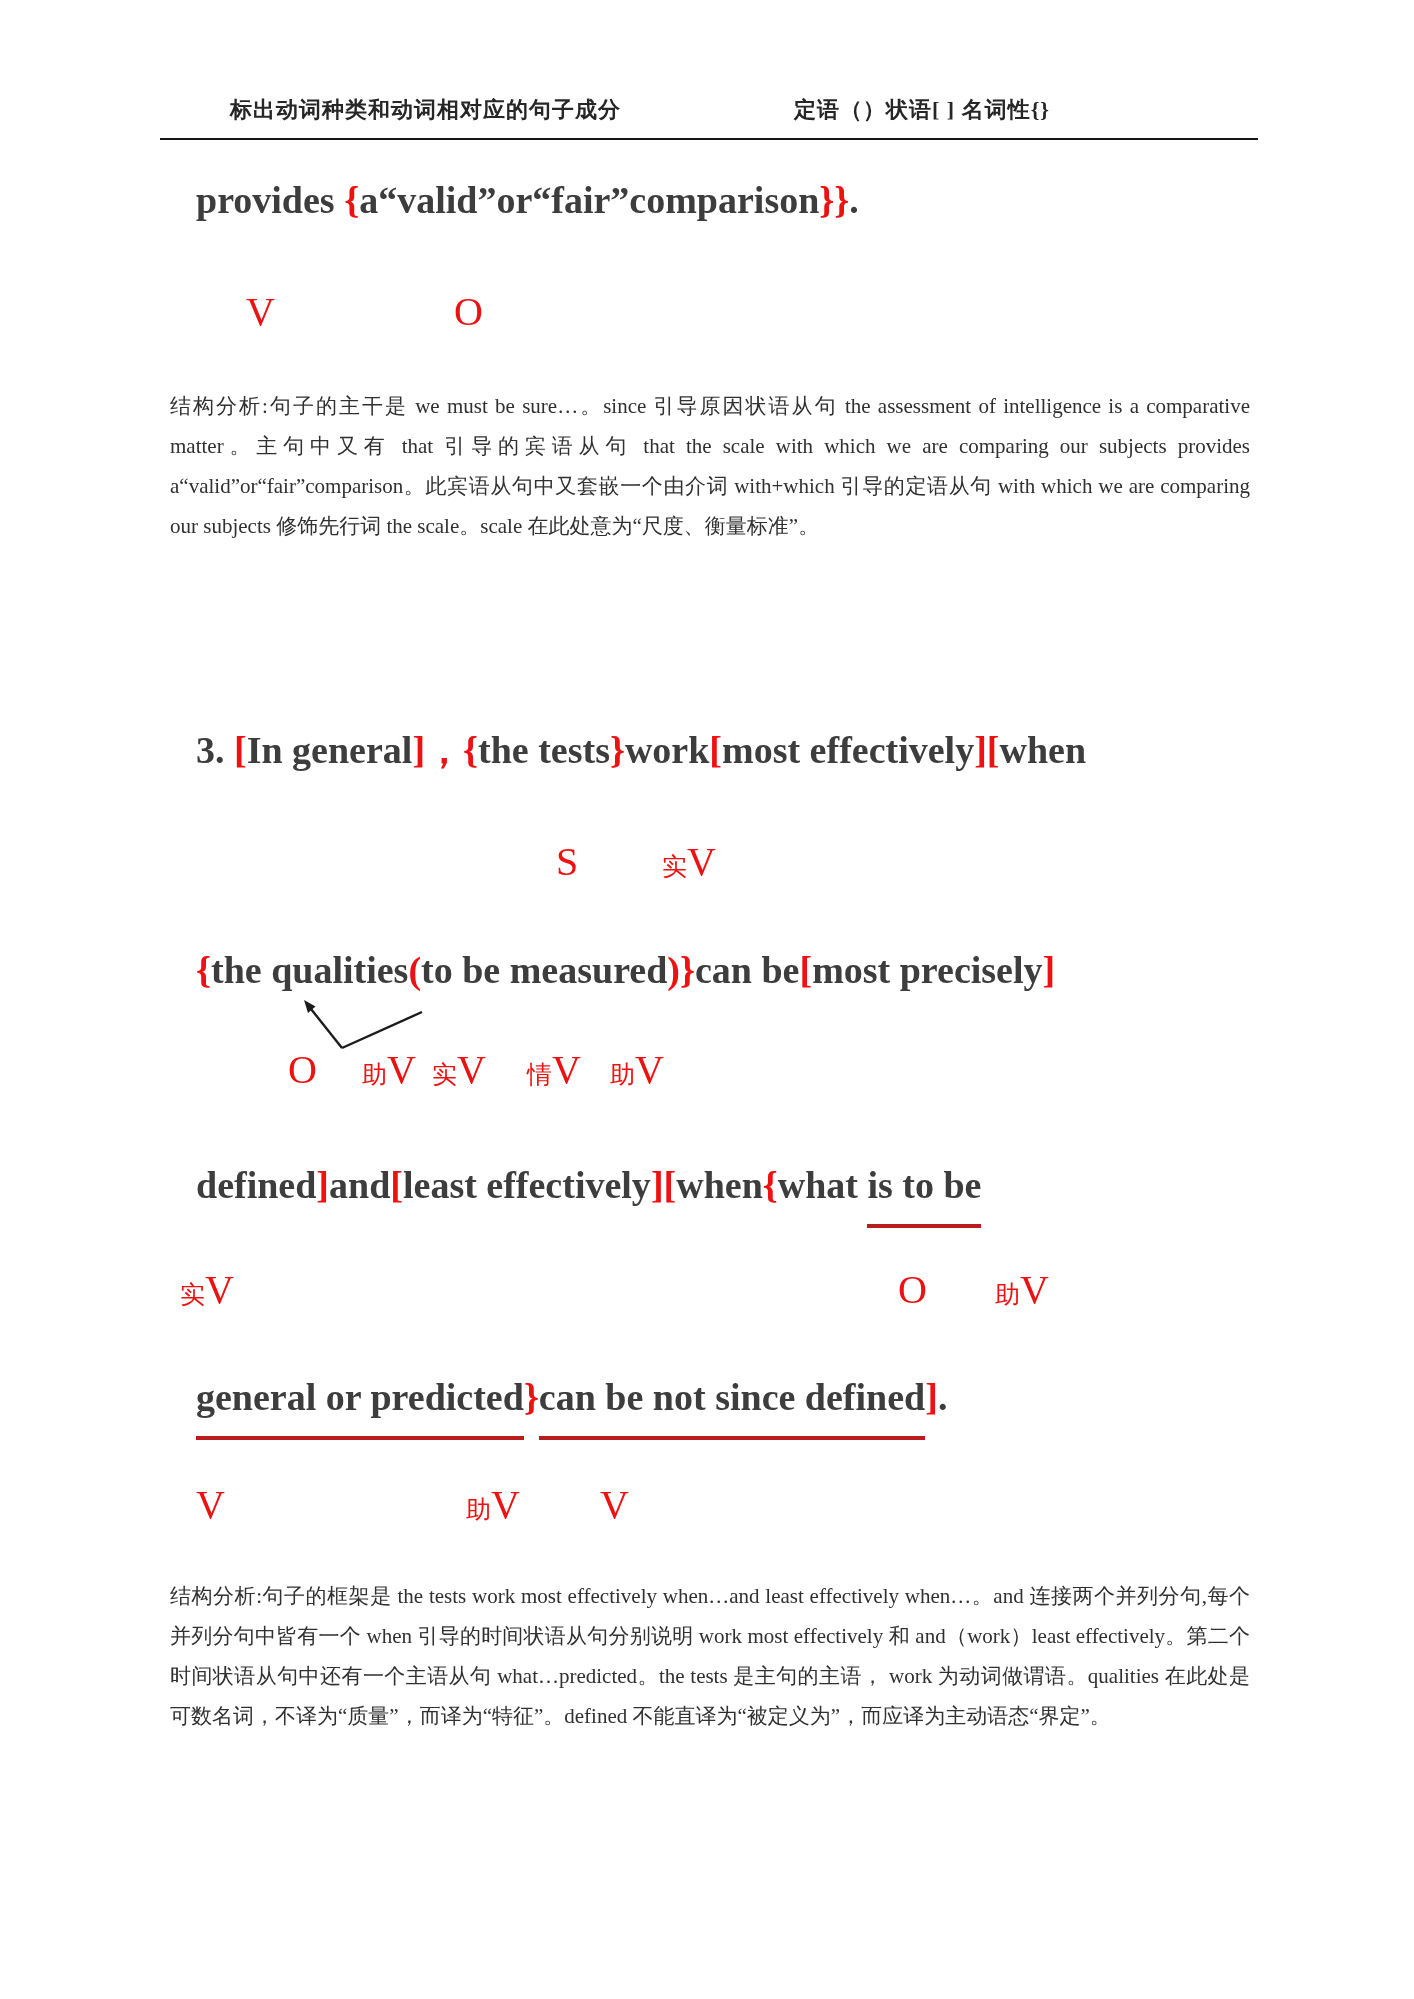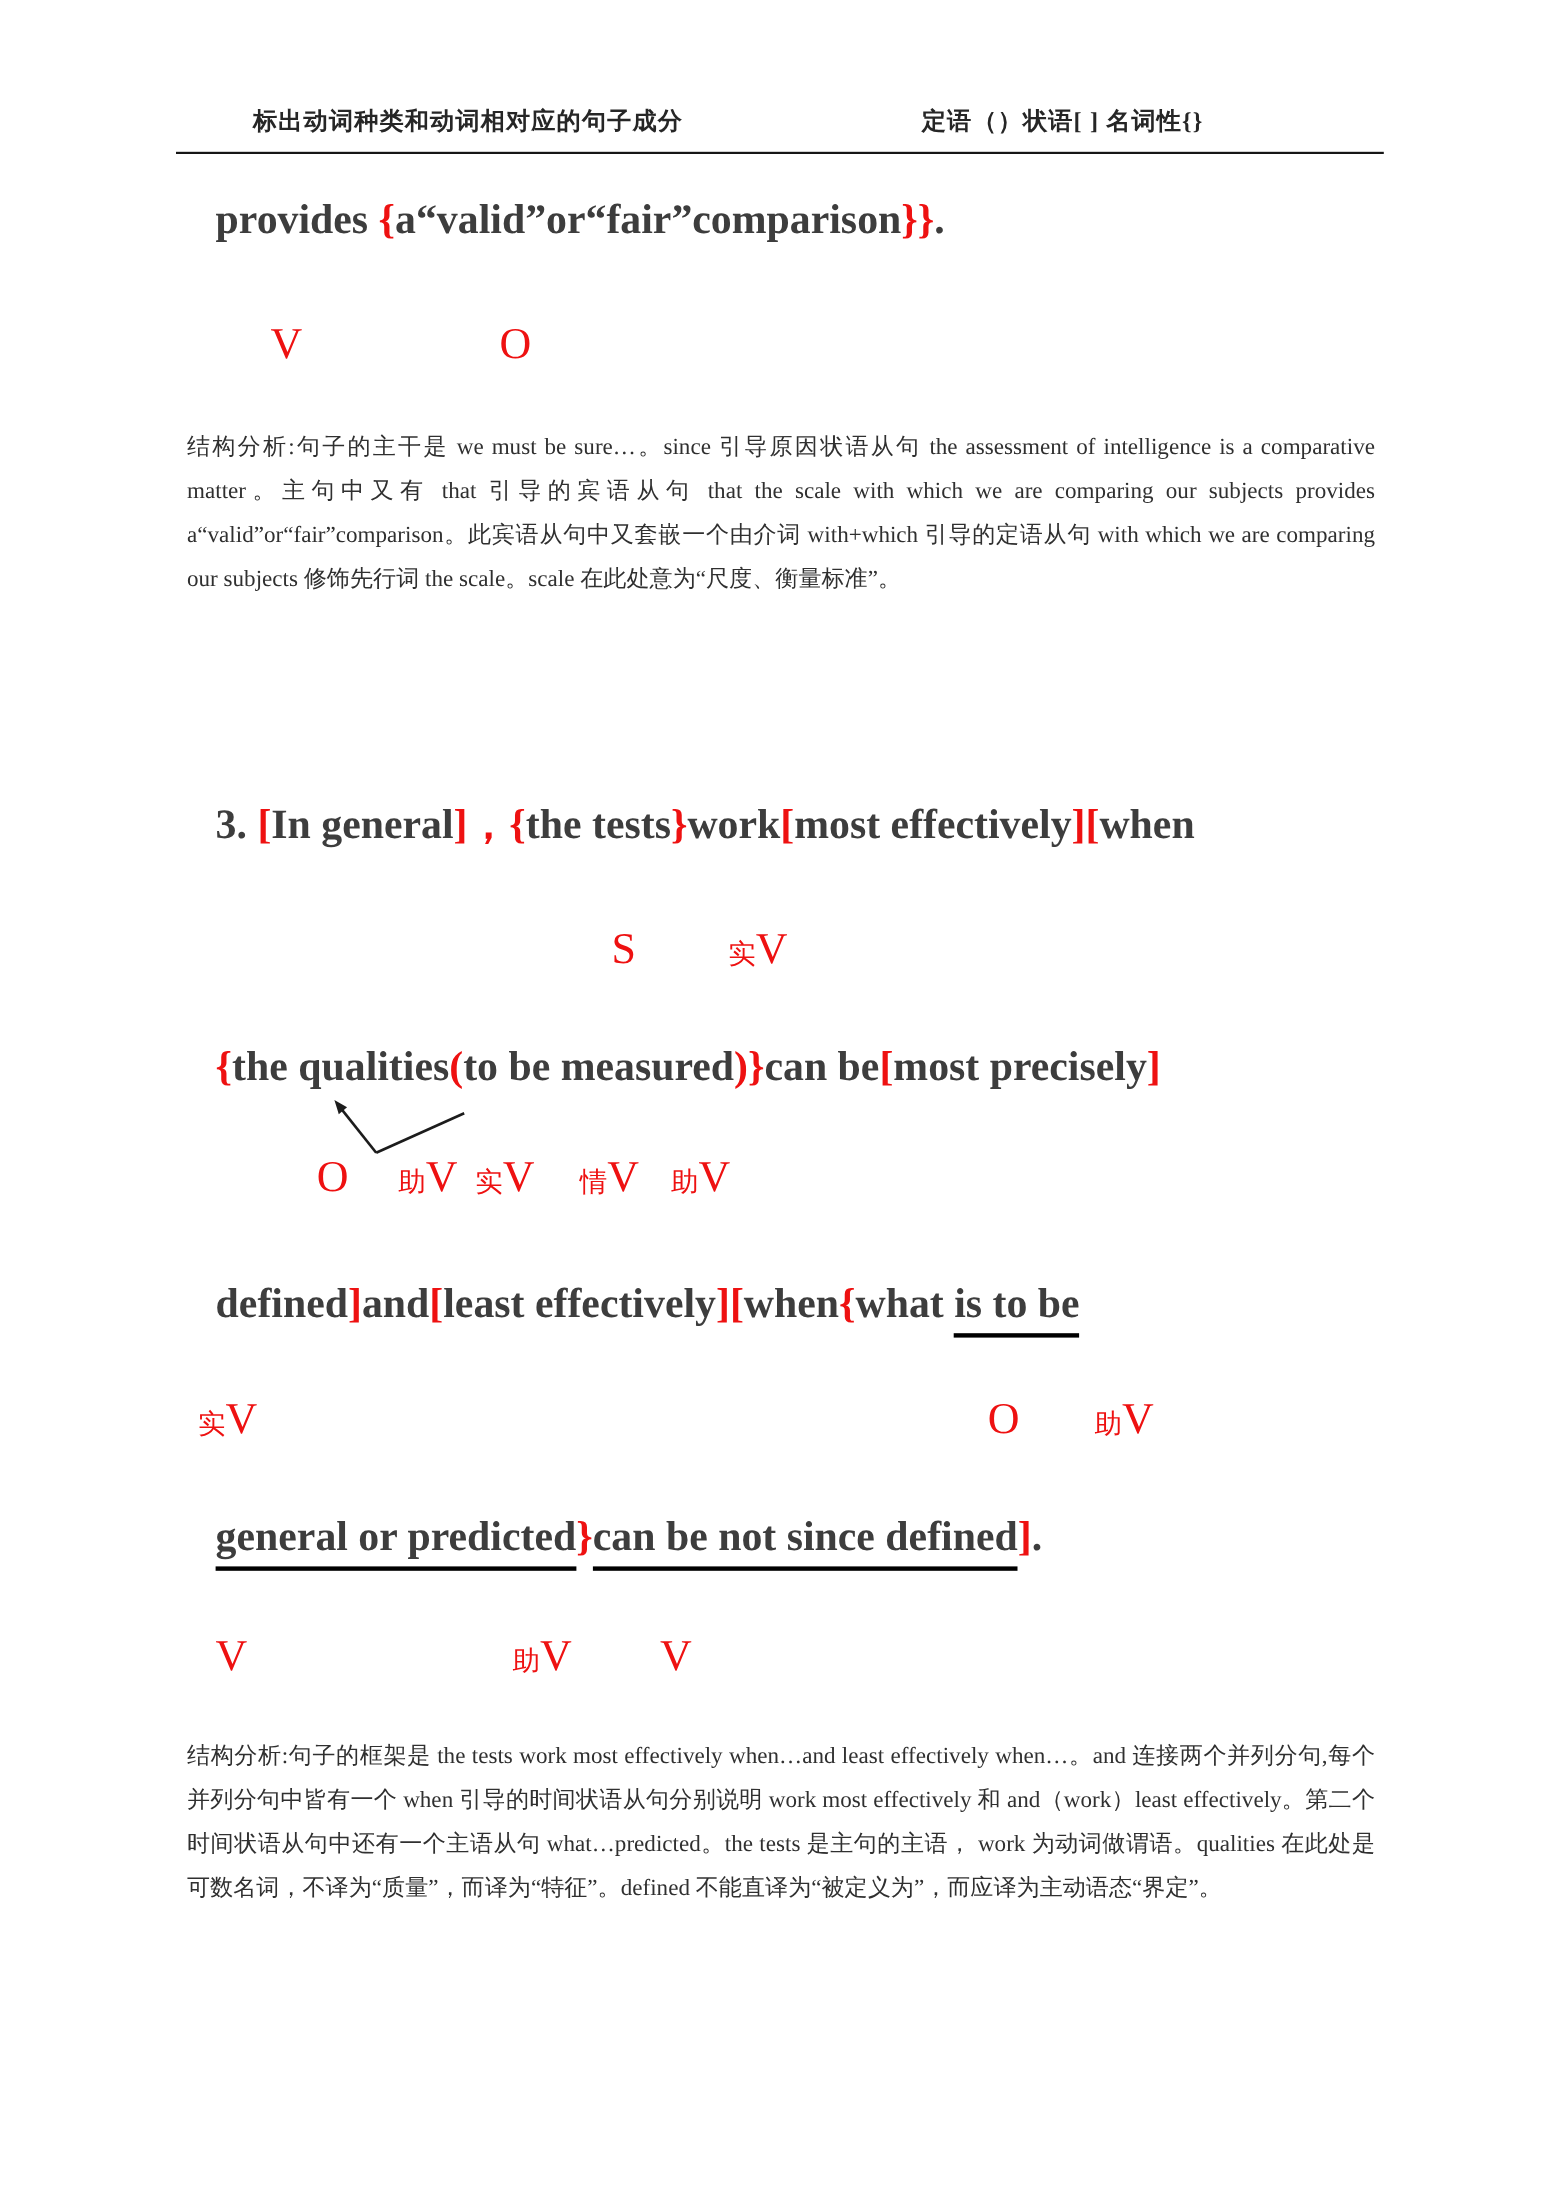--- a/index.html
+++ b/index.html
@@ -8,38 +8,38 @@
     position:relative;width:1414px;height:1999px;background:#ffffff;
     font-family:"Liberation Serif","DejaVu Serif",serif;overflow:hidden;
   }
   .hdr{position:absolute;top:95px;font-weight:bold;font-size:22px;color:#262626;white-space:nowrap;letter-spacing:1px;}
   .hdr-rule{position:absolute;top:138px;left:160px;width:1098px;border-top:2px solid #161616;}
   .bigline{
     position:absolute;left:170px;font-weight:bold;font-size:38px;line-height:1.18;
     color:#3d3d3d;white-space:nowrap;margin-left:26px;
   }
   .red{color:#ee1111;}
-  .ul{border-bottom:4px solid #000000;padding-bottom:6px;}
+  .ul{border-bottom:4px solid #b91c1c;padding-bottom:18px;}
   .lab{position:absolute;white-space:nowrap;color:#ee1111;line-height:1;}
   .lab .lv{font-size:40px;}
   .lab .cn{font-size:25px;}
   .para{
     position:absolute;left:170px;width:1080px;font-size:21px;line-height:40px;
     color:#303030;text-align:justify;
   }
   .footer{position:absolute;top:1937px;left:0;width:1320px;text-align:center;font-size:17px;color:#222;}
   .arrow-svg{position:absolute;left:290px;top:996px;}
 </style>
 </head>
 <body>
 
 <div class="page">
 
   <div class="hdr" style="left:230px">标出动词种类和动词相对应的句子成分</div>
-  <div class="hdr" style="left:838px">定语（）状语[ ] 名词性{}</div>
+  <div class="hdr" style="left:794px">定语（）状语[ ] 名词性{}</div>
   <div class="hdr-rule"></div>
 
   <div class="bigline" style="top:178px"><span>provides </span><span class="red">{</span><span>a“valid”or“fair”comparison</span><span class="red">}}</span><span>.</span></div>
 
   <span class="lab" style="left:246px;top:292px"><span class="cn"></span><span class="lv">V</span></span>
   <span class="lab" style="left:454px;top:292px"><span class="cn"></span><span class="lv">O</span></span>
 
   <div class="para" style="top:386px">结构分析:句子的主干是 we must be sure…。since 引导原因状语从句 the assessment of intelligence is a comparative matter。主句中又有 that 引导的宾语从句 that the scale with which we are comparing our subjects provides a“valid”or“fair”comparison。此宾语从句中又套嵌一个由介词 with+which 引导的定语从句 with which we are comparing our subjects 修饰先行词 the scale。scale 在此处意为“尺度、衡量标准”。</div>
 
   <div class="bigline" style="top:728px"><span>3. </span><span class="red">[</span><span>In general</span><span class="red">]</span><span class="red">，</span><span class="red">{</span><span>the tests</span><span class="red">}</span><span>work</span><span class="red">[</span><span>most effectively</span><span class="red">]</span><span class="red">[</span><span>when</span></div>

